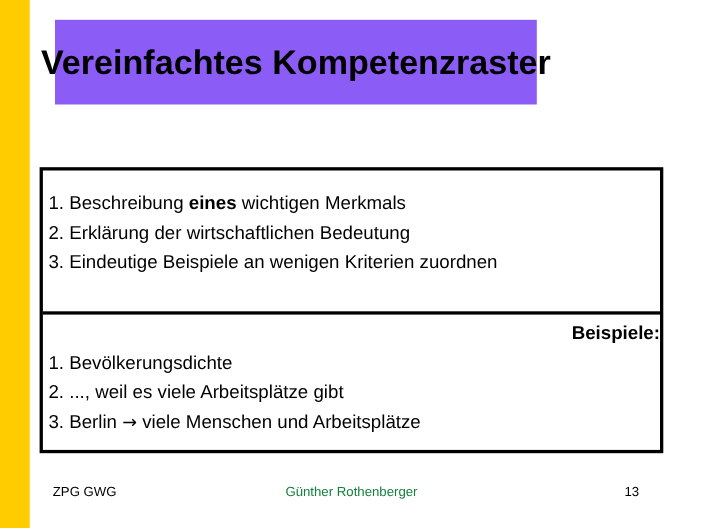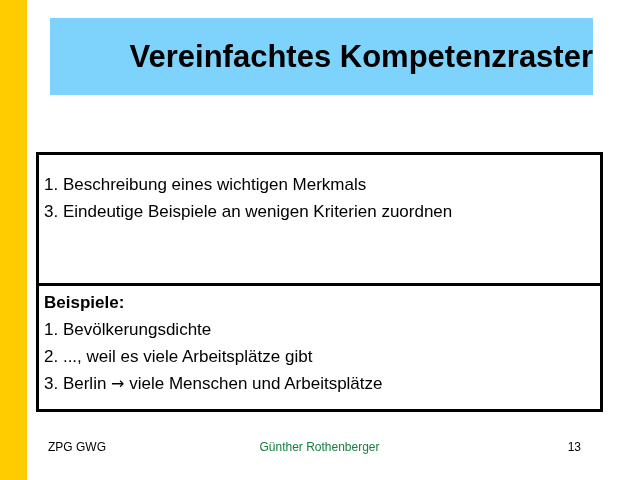--- a/index.html
+++ b/index.html
@@ -33,26 +33,26 @@
     width: 27px;
     height: 480px;
     background: #FFCC00;
   }
 
   
   #title-banner {
     position: absolute;
     left: 50px;
     top: 18px;
-    width: 543px;
+    width: 438px;
     height: 77px;
-    background: #7dd3fc;
+    background: #8b5cf6;
     display: flex;
     align-items: center;
-    justify-content: flex-end;
+    justify-content: center;
   }
   #title-text {
     font-size: 31px;
     font-weight: bold;
     color: #000000;
     letter-spacing: 0px;
     white-space: nowrap;
     line-height: 1;
   }
 
@@ -98,29 +98,30 @@
     padding: 4px 0 0 5px;
   }
 
   .line {
     font-size: 17px;
     line-height: 27px;
     color: #000000;
     white-space: nowrap;
   }
   .line b {
-    font-weight: normal;
+    font-weight: bold;
     text-align: center;
   }
   .line-head {
     font-size: 17px;
     line-height: 26px;
     font-weight: bold;
     color: #000000;
     white-space: nowrap;
+    text-align: right;
   }
 
   .arrow-glyph {
     font-family: "DejaVu Sans", sans-serif;
     font-size: 16px;
   }
 
   
   #footer {
     position: absolute;
@@ -166,20 +167,23 @@
   <div id="title-banner">
     <span id="title-text">Vereinfachtes Kompetenzraster</span>
   </div>
 
 
   <div id="content-frame">
 
     <div class="cell" id="cell-criteria">
       <div class="line">
         <span>1.</span><span> Beschreibung </span><b>eines</b><span> wichtigen Merkmals</span>
+      </div>
+      <div class="line">
+        <span>2.</span><span> Erklärung der wirtschaftlichen Bedeutung</span>
       </div>
       <div class="line">
         <span>3.</span><span> Eindeutige Beispiele an wenigen Kriterien zuordnen</span>
       </div>
     </div>
 
     <div class="cell" id="cell-examples">
       <div class="line-head">Beispiele:</div>
       <div class="line">
         <span>1.</span><span> Bevölkerungsdichte</span>

